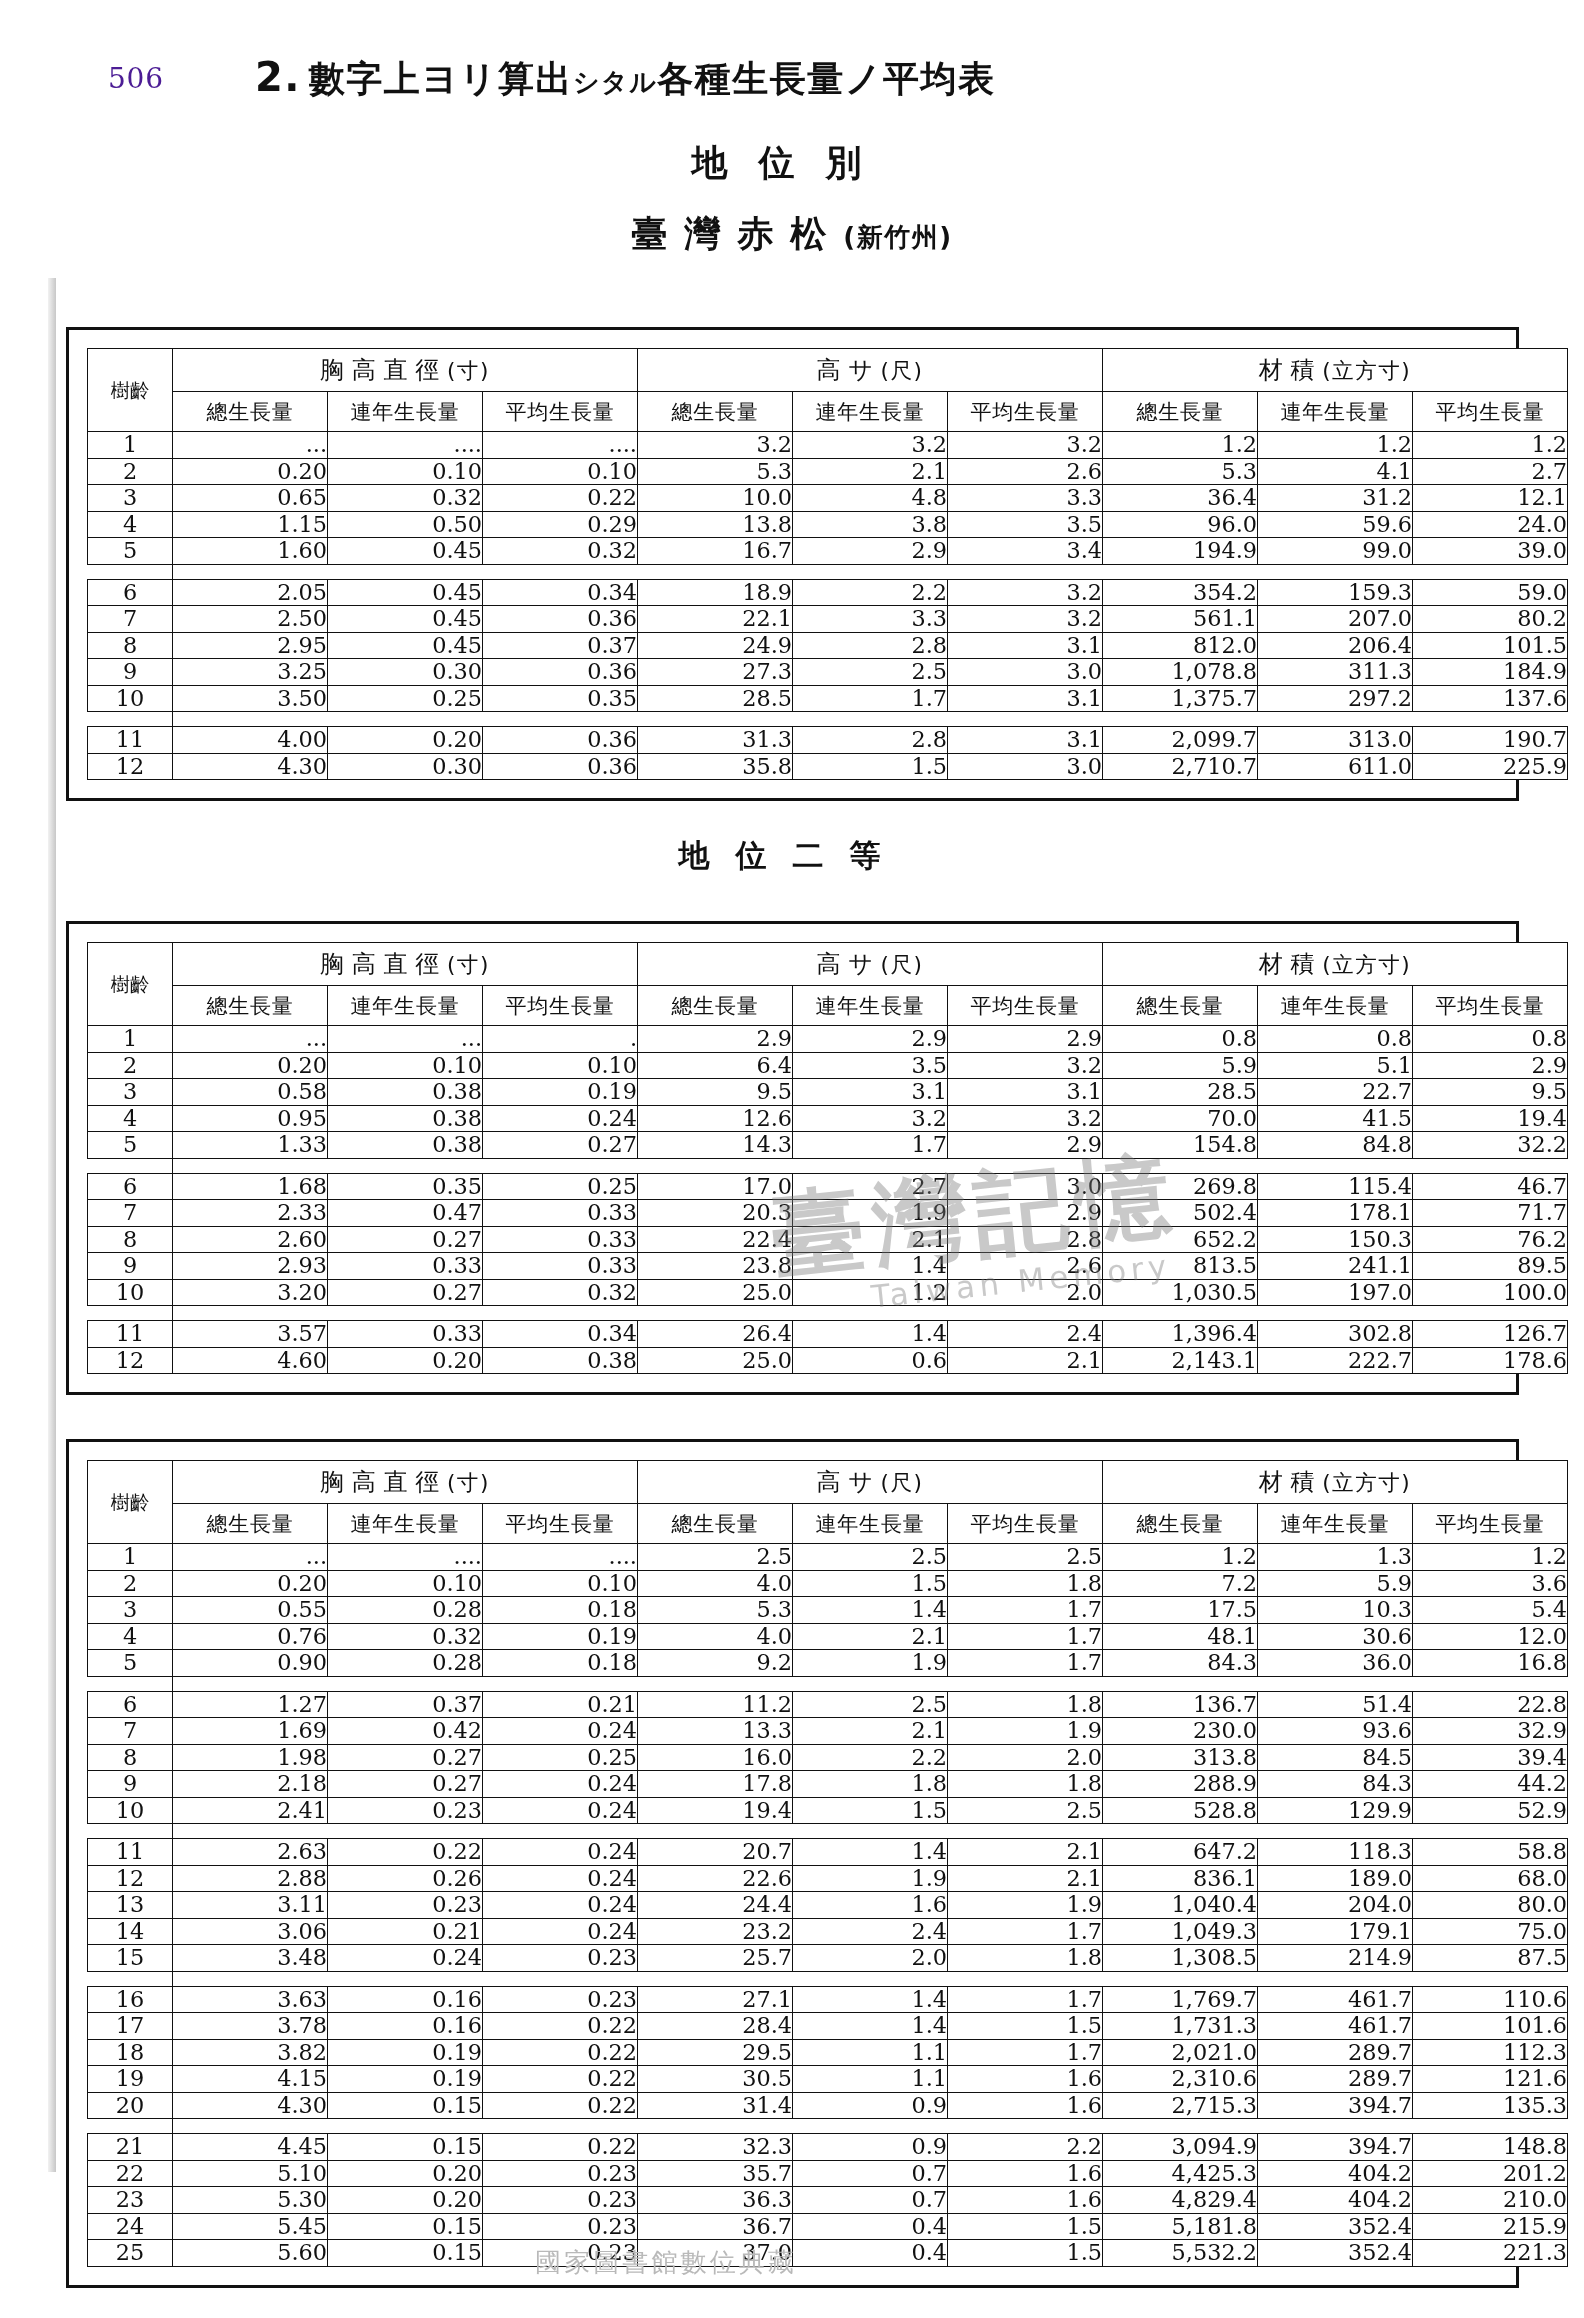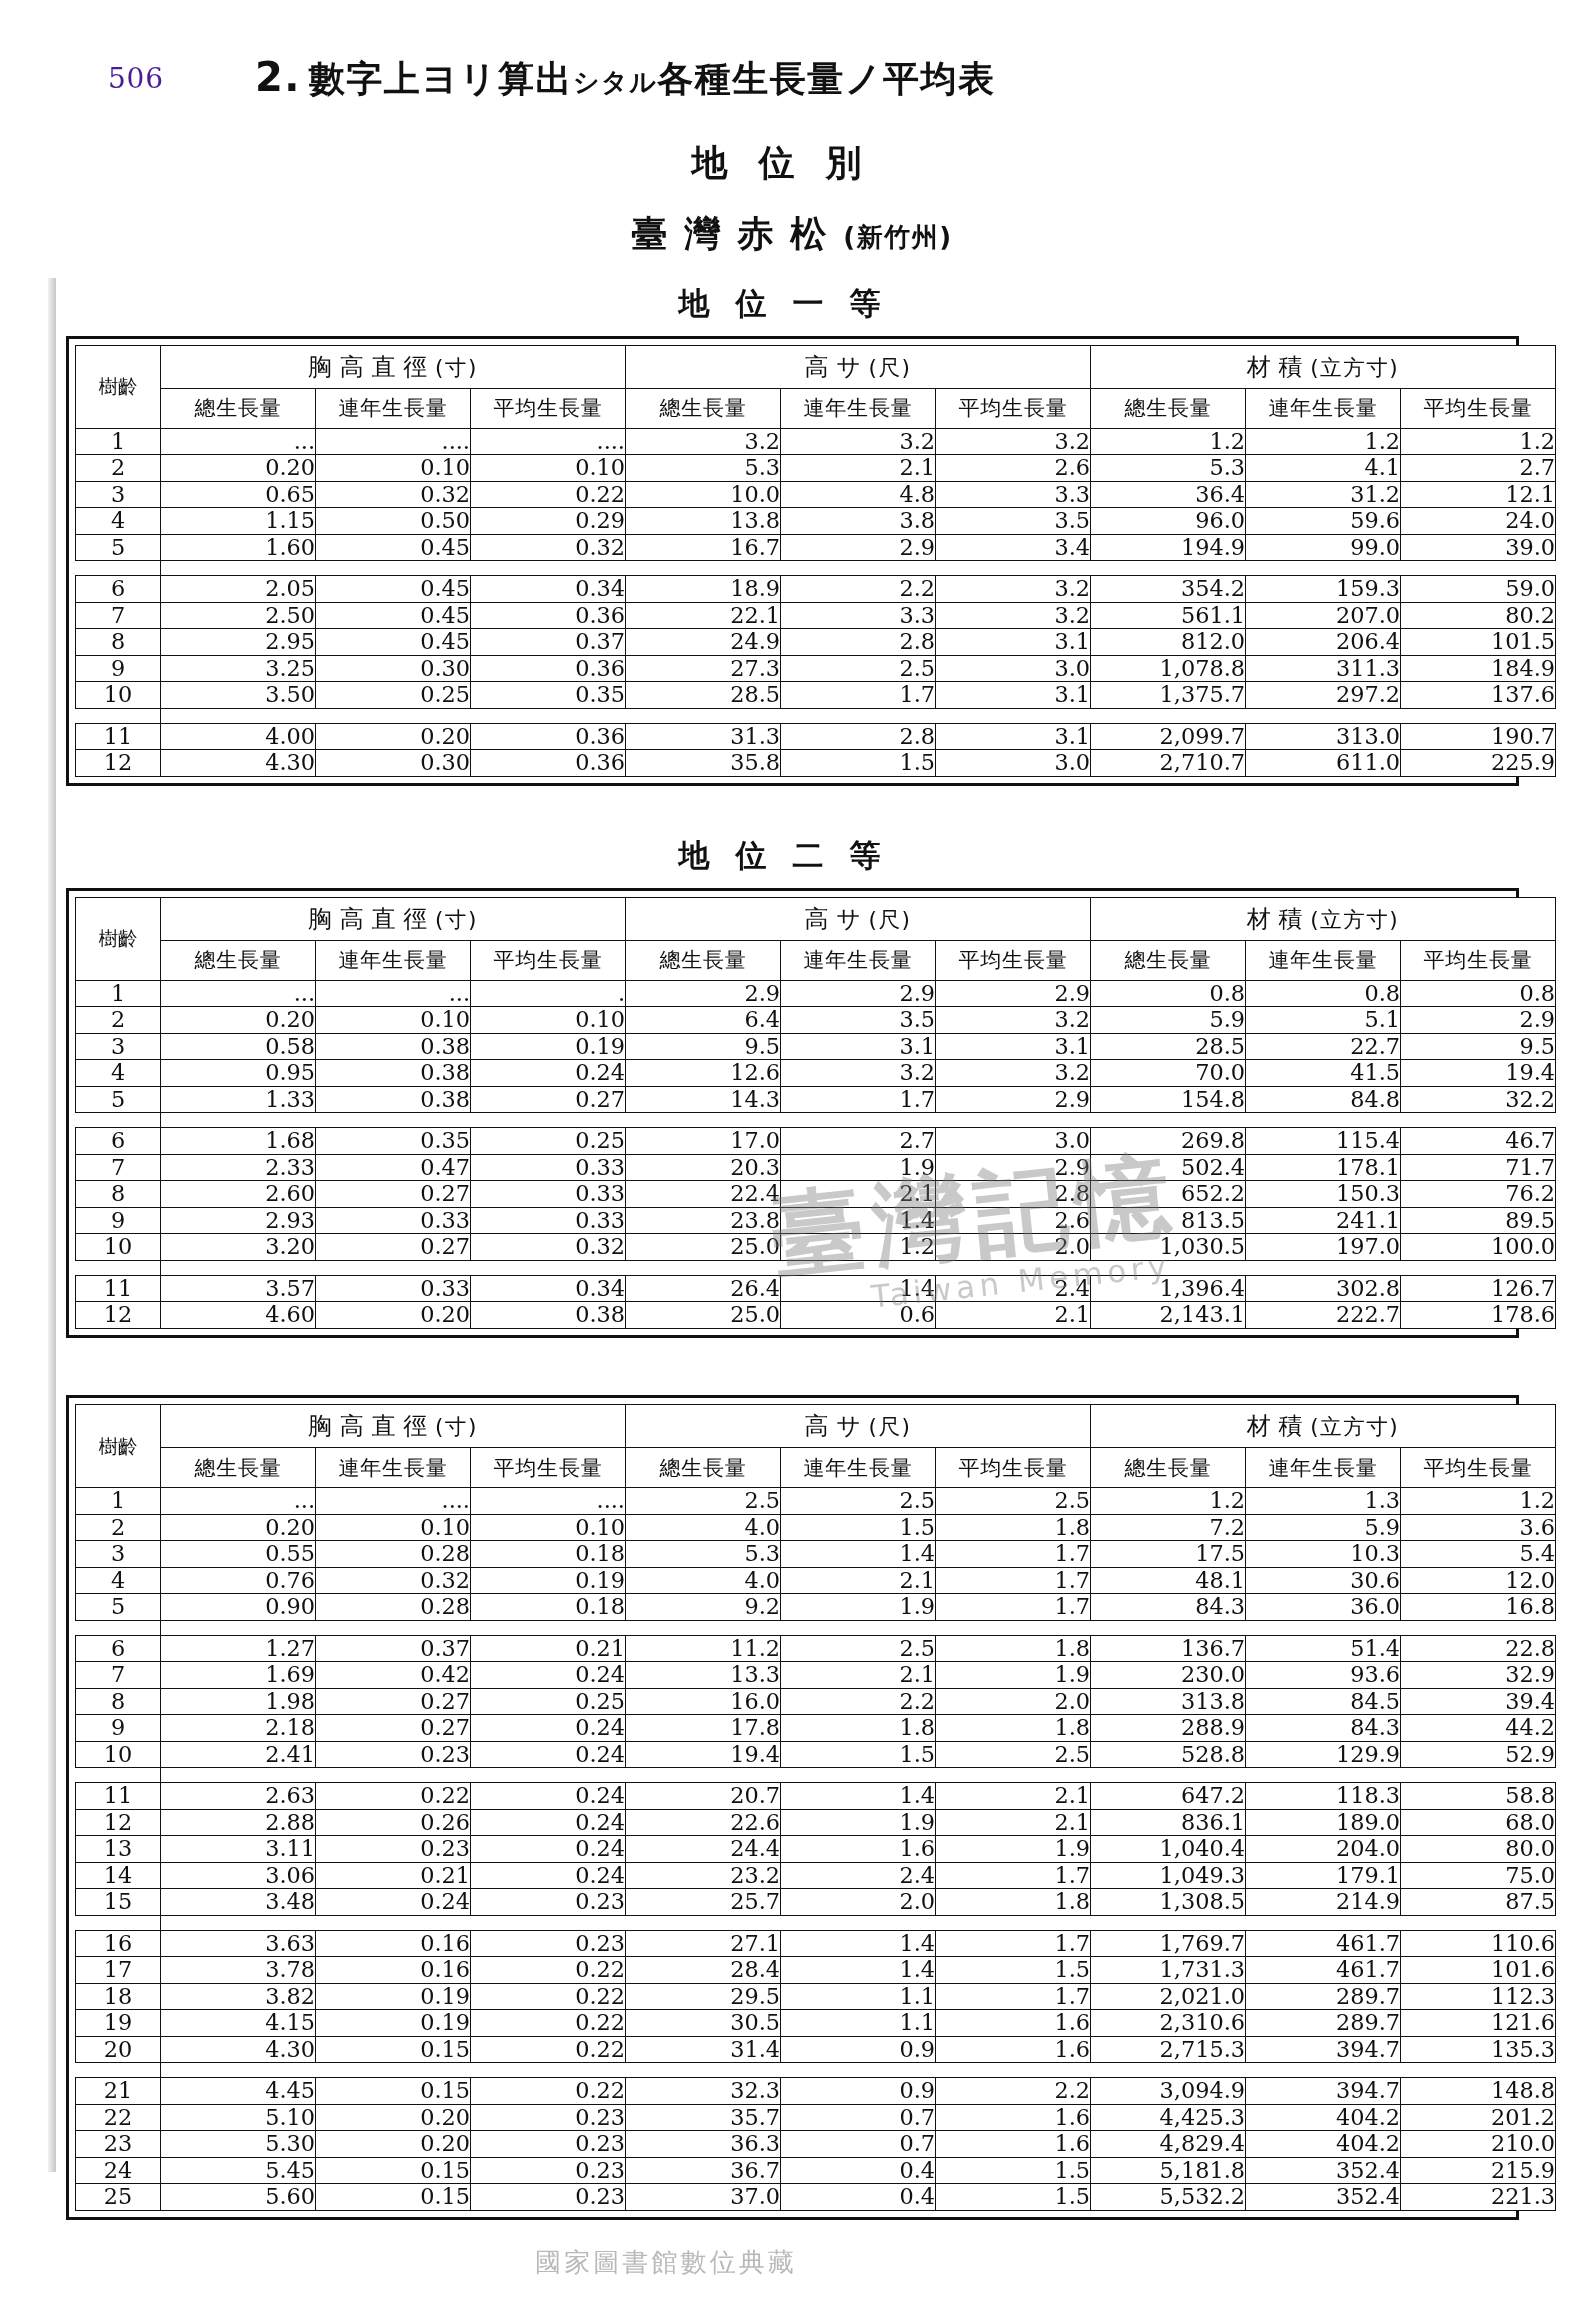--- a/index.html
+++ b/index.html
@@ -98,21 +98,22 @@
     table-layout: fixed;
     background: #fff;
   }
   table.grid td, table.grid th {
     border: 1.5px solid #111;
     padding: 0;
     font-weight: normal;
   }
   .outer {
     border: 3.9px solid #111;
-    padding: 6px;
+    padding: 18px;
+    margin-top: 44px;
   }
   .hdr-group {
     text-align: center;
     font-size: 24px;
     font-weight: bold;
     letter-spacing: 7.7px;
     height: 42px;
     font-family: "DejaVu Sans", sans-serif;
     white-space: nowrap;
   }
@@ -226,21 +227,20 @@
 
   <div class="subtitle1">地位別</div>
 
   <div class="subtitle2">
     <span>臺灣赤松</span><span class="paren">(新竹州)</span>
   </div>
 
   <div class="mark-left">·</div>
 
   <div class="block block1">
-    <div class="section-heading">地位一等</div>
     <div class="outer">
       <table class="grid">
         <colgroup>
           <col style="width:85px">
             <col style="width:155px">
             <col style="width:155px">
             <col style="width:155px">
           <col style="width:155px">
             <col style="width:155px">
             <col style="width:155px">

